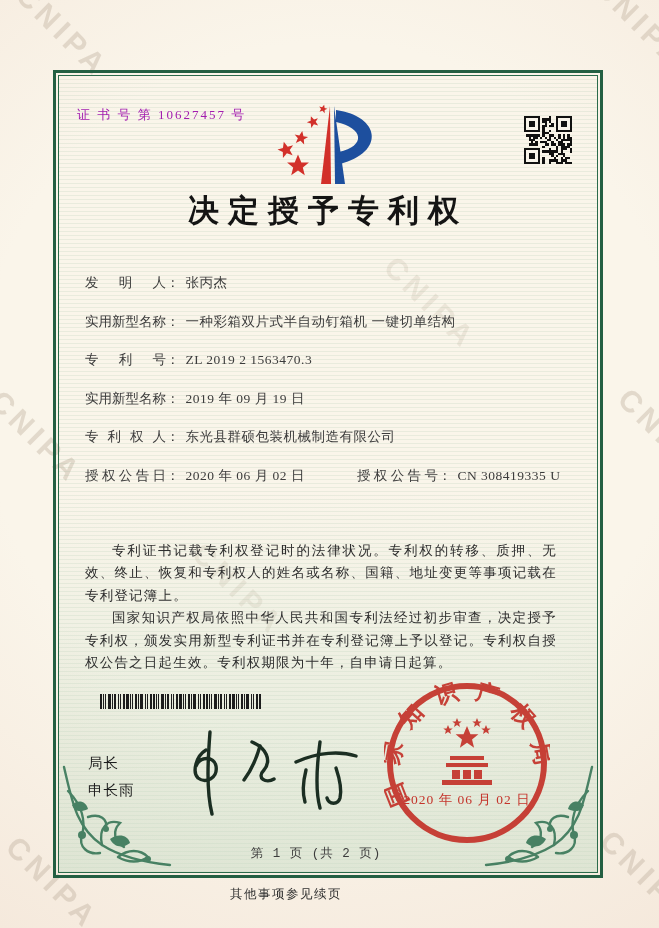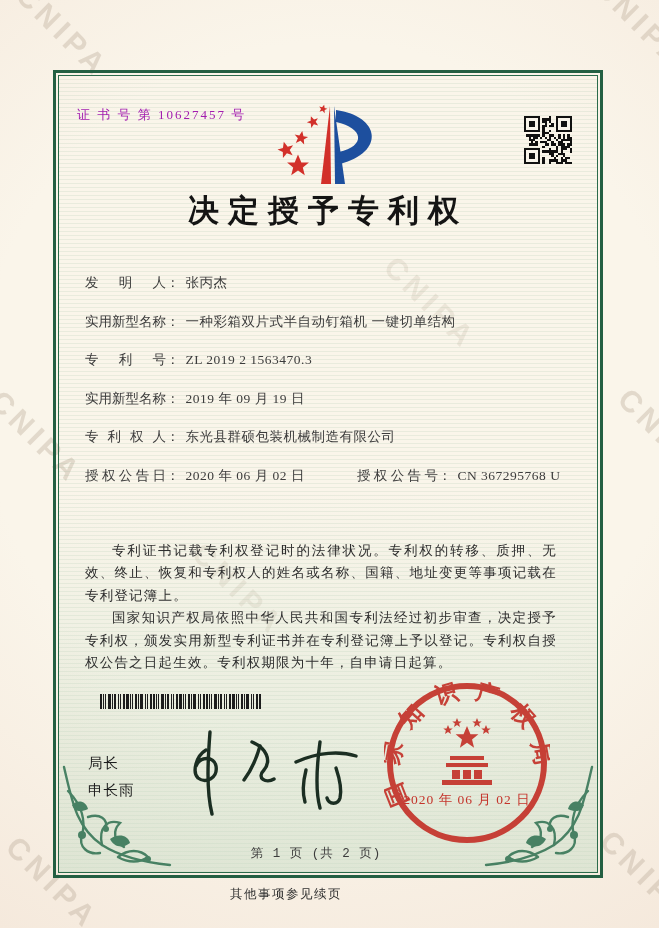--- a/index.html
+++ b/index.html
@@ -296,21 +296,21 @@
   <div class="frow">
     <span class="lbl">专利号</span><span class="colon">：</span><span class="val">ZL 2019 2 1563470.3</span>
   </div>
   <div class="frow">
     <span class="lbl">实用新型名称</span><span class="colon">：</span><span class="val">2019 年 09 月 19 日</span>
   </div>
   <div class="frow">
     <span class="lbl">专利权人</span><span class="colon">：</span><span class="val">东光县群硕包装机械制造有限公司</span>
   </div>
   <div class="frow">
-    <span class="lbl">授权公告日</span><span class="colon">：</span><span class="val">2020 年 06 月 02 日</span><span class="pair2"><span class="lbl">授权公告号</span><span class="colon">：</span><span class="val">CN 367295768 U</span></span>
+    <span class="lbl">授权公告日</span><span class="colon">：</span><span class="val">2020 年 06 月 02 日</span><span class="pair2"><span class="lbl">授权公告号</span><span class="colon">：</span><span class="val">CN 308419335 U</span></span>
   </div>
 </div>
 
 <div class="paras">
   <p>专利证书记载专利权登记时的法律状况。专利权的转移、质押、无效、终止、恢复和专利权人的姓名或名称、国籍、地址变更等事项记载在专利登记簿上。</p>
   <p>国家知识产权局依照中华人民共和国专利法经过初步审查，决定授予专利权，颁发实用新型专利证书并在专利登记簿上予以登记。专利权自授权公告之日起生效。专利权期限为十年，自申请日起算。</p>
 </div>
 
 <div class="barcode" id="barcode"><i style="width:2px"></i><s style="width:1px"></s><i style="width:1px"></i><s style="width:1px"></s><i style="width:1px"></i><s style="width:2px"></s><i style="width:3px"></i><s style="width:1px"></s><i style="width:1px"></i><s style="width:1px"></s><i style="width:2px"></i><s style="width:2px"></s><i style="width:1px"></i><s style="width:1px"></s><i style="width:1px"></i><s style="width:2px"></s><i style="width:2px"></i><s style="width:1px"></s><i style="width:3px"></i><s style="width:1px"></s><i style="width:1px"></i><s style="width:1px"></s><i style="width:1px"></i><s style="width:2px"></s><i style="width:2px"></i><s style="width:1px"></s><i style="width:1px"></i><s style="width:1px"></s><i style="width:3px"></i><s style="width:2px"></s><i style="width:1px"></i><s style="width:1px"></s><i style="width:1px"></i><s style="width:2px"></s><i style="width:2px"></i><s style="width:1px"></s><i style="width:2px"></i><s style="width:1px"></s><i style="width:1px"></i><s style="width:1px"></s><i style="width:1px"></i><s style="width:2px"></s><i style="width:3px"></i><s style="width:1px"></s><i style="width:1px"></i><s style="width:1px"></s><i style="width:2px"></i><s style="width:2px"></s><i style="width:1px"></i><s style="width:1px"></s><i style="width:1px"></i><s style="width:2px"></s><i style="width:2px"></i><s style="width:1px"></s><i style="width:3px"></i><s style="width:1px"></s><i style="width:1px"></i><s style="width:1px"></s><i style="width:1px"></i><s style="width:2px"></s><i style="width:2px"></i><s style="width:1px"></s><i style="width:1px"></i><s style="width:1px"></s><i style="width:3px"></i><s style="width:2px"></s><i style="width:1px"></i><s style="width:1px"></s><i style="width:1px"></i><s style="width:2px"></s><i style="width:2px"></i><s style="width:1px"></s><i style="width:2px"></i><s style="width:1px"></s><i style="width:1px"></i><s style="width:1px"></s><i style="width:1px"></i><s style="width:2px"></s><i style="width:3px"></i><s style="width:1px"></s><i style="width:1px"></i><s style="width:1px"></s><i style="width:2px"></i><s style="width:2px"></s><i style="width:1px"></i><s style="width:1px"></s><i style="width:1px"></i><s style="width:2px"></s><i style="width:2px"></i><s style="width:1px"></s><i style="width:3px"></i><s style="width:1px"></s><i style="width:1px"></i><s style="width:1px"></s><i style="width:1px"></i><s style="width:2px"></s><i style="width:2px"></i><s style="width:1px"></s><i style="width:1px"></i><s style="width:1px"></s><i style="width:3px"></i><s style="width:2px"></s><i style="width:1px"></i><s style="width:1px"></s><i style="width:1px"></i><s style="width:2px"></s><i style="width:2px"></i><s style="width:1px"></s><i style="width:2px"></i><s style="width:1px"></s></div>
 

